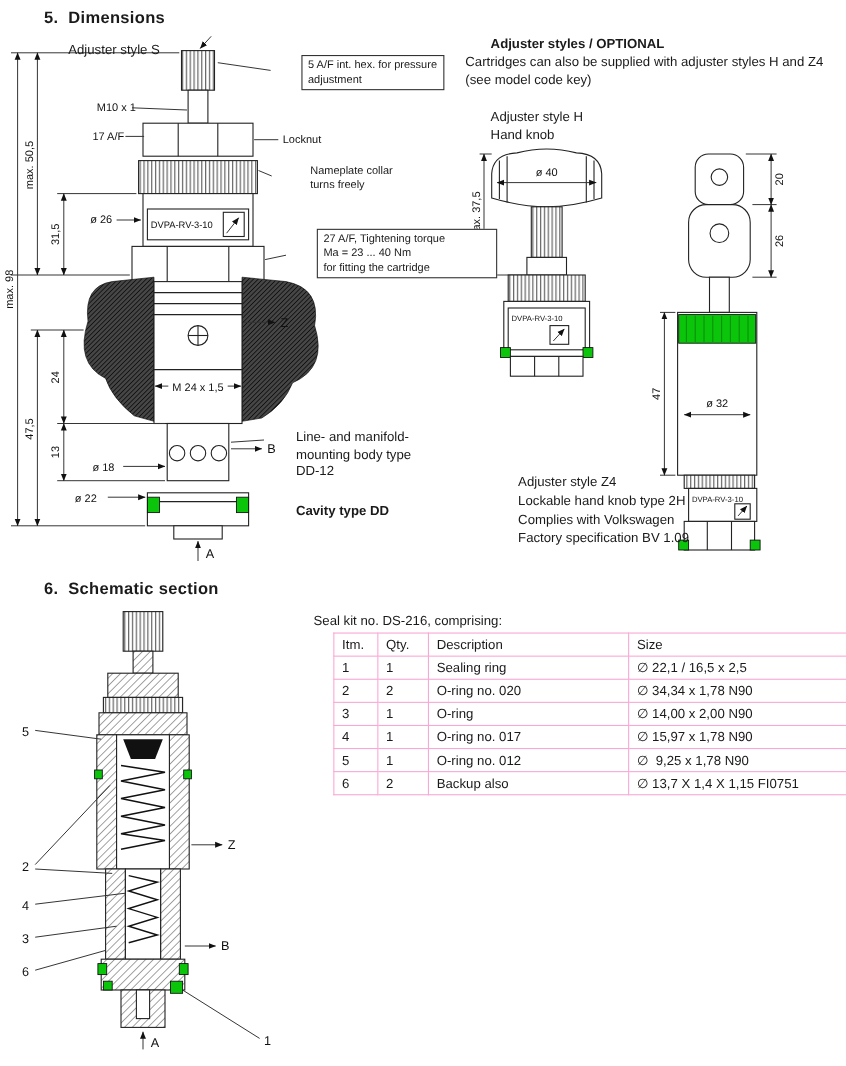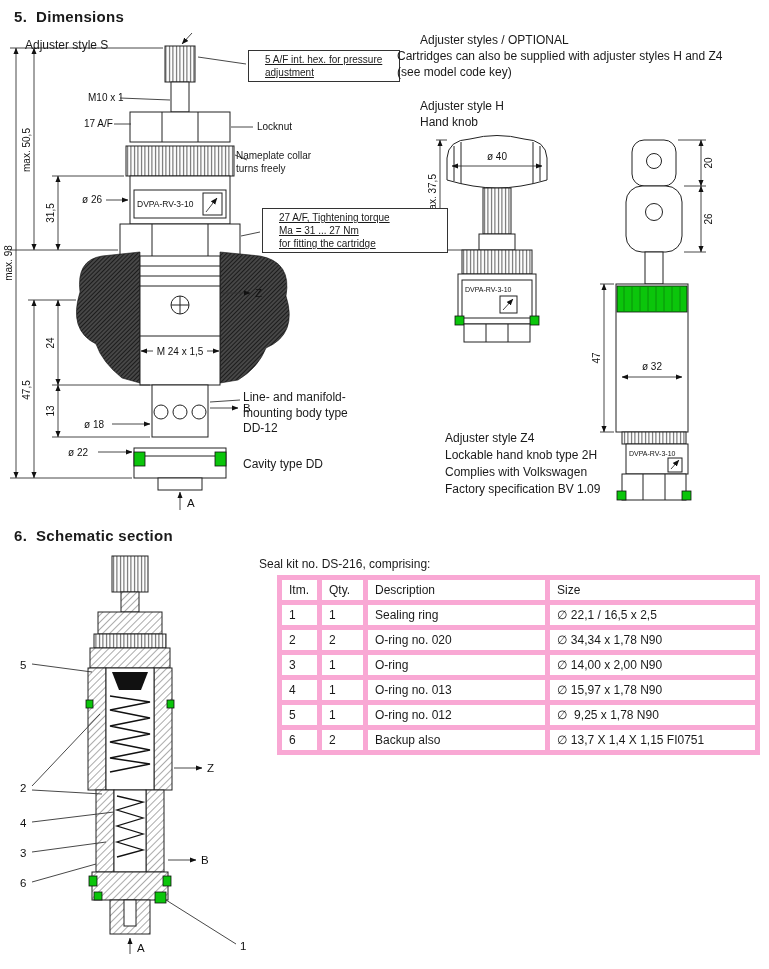--- a/index.html
+++ b/index.html
@@ -1,42 +1,42 @@
 <!DOCTYPE html>
 <html style="--green: #0bc50b;"><head>
 <meta charset="utf-8">
 <style>
   html,body{margin:0;padding:0;}
   body{
     width:769px;height:969px;position:relative;background:#fff;
     font-family:"Liberation Sans",sans-serif;color:#1a1a1a;overflow:hidden;
   }
-  .abs{position:absolute;}
+  .abs{position:absolute;margin-left:26px;}
   .h{font-size:15px;font-weight:bold;white-space:pre;letter-spacing:.3px;}
   .t{font-size:12px;line-height:1.3;}
   .sm{font-size:10px;line-height:1.3;}
-  .b{font-weight:normal;}
-  .box{border:1px solid #333;padding:2px 16px;background:#fff;text-decoration:underline;}
+  .b{font-weight:bold;}
+  .box{border:1px solid #333;padding:2px 5px;background:#fff;}
   svg.canvas{position:absolute;left:0;top:0;}
   text{font-family:"Liberation Sans",sans-serif;fill:#111;}
   .ln{fill:none;stroke:#222;stroke-width:1;}
   .fw{fill:#fff;stroke:#222;stroke-width:1;}
   .fk{fill:url(#knurl);stroke:#222;stroke-width:1;}
   .fh{fill:url(#hatch);stroke:#222;stroke-width:1;}
   .fd{fill:url(#hatchD);stroke:#111;stroke-width:.6;}
   .dim{fill:none;stroke:#333;stroke-width:.9;}
   .dt{font-size:10px;}
   .lt{font-size:11.5px;}
   .np{font-size:8.5px;}
   .np2{font-size:7px;}
   .wbg{fill:#fff;}
   .grn{fill:var(--green,#0bc50b);stroke:#111;stroke-width:.8;}
   table.seal{border-collapse:collapse;table-layout:fixed;width:478px;background:#fff;}
   .seal th,.seal td{
-    border:5px solid #f9a8d4;padding:3px 7px;font-size:12px;font-weight:normal;
+    border:1px solid #f9a8d4;padding:3px 7px;font-size:12px;font-weight:normal;
     text-align:left;vertical-align:middle;overflow:hidden;
   }
   .seal td.size{white-space:pre;}
 </style>
 </head>
 <body>
 
 <svg class="canvas" width="769" height="969" viewBox="0 0 769 969">
   <defs>
     <pattern id="knurl" width="3.5" height="3.5" patternUnits="userSpaceOnUse">
@@ -261,29 +261,29 @@
     <text class="lt" x="20" y="857">3</text>
     <line class="dim" x1="32" y1="882" x2="96" y2="864"></line>
     <text class="lt" x="20" y="887">6</text>
     <line class="dim" x1="236" y1="944" x2="166" y2="900"></line>
     <text class="lt" x="240" y="950">1</text>
   </g>
 </svg>
 
 <div class="abs h" style="left:14px;top:8px">5.  Dimensions</div>
 
-<div class="abs t" style="left:25px;top:38px">Adjuster style S</div>
+<div class="abs t" style="left:36px;top:38px">Adjuster style S</div>
 
 <div class="abs sm box" style="left:248px;top:50px;width:118px">5 A/F int. hex. for pressure adjustment</div>
 
-<div class="abs sm" style="left:236px;top:149px;width:100px">Nameplate collar turns freely</div>
+<div class="abs sm" style="left:256px;top:149px;width:100px">Nameplate collar turns freely</div>
 
 <div class="abs sm box" style="left:262px;top:208px;width:152px">
   <div>27 A/F, Tightening torque</div>
-  <div>Ma = 31 ... 27 Nm</div>
+  <div>Ma = 23 ... 40 Nm</div>
   <div>for fitting the cartridge</div>
 </div>
 
 <div class="abs t" style="left:243px;top:390px;width:126px">Line- and manifold-mounting body type DD-12</div>
 
 <div class="abs t b" style="left:243px;top:457px">Cavity type DD</div>
 
 <div class="abs t b" style="left:420px;top:33px">Adjuster styles / OPTIONAL</div>
 <div class="abs t" style="left:397px;top:49px;width:336px">Cartridges can also be supplied with adjuster styles H and Z4 (see model code key)</div>
 <div class="abs t" style="left:420px;top:99px">Adjuster style H</div>
@@ -330,21 +330,21 @@
     </tr>
     <tr>
       <td>3</td>
       <td>1</td>
       <td>O-ring</td>
       <td class="size">∅ 14,00 x 2,00 N90</td>
     </tr>
     <tr>
       <td>4</td>
       <td>1</td>
-      <td>O-ring no. 013</td>
+      <td>O-ring no. 017</td>
       <td class="size">∅ 15,97 x 1,78 N90</td>
     </tr>
     <tr>
       <td>5</td>
       <td>1</td>
       <td>O-ring no. 012</td>
       <td class="size">∅  9,25 x 1,78 N90</td>
     </tr>
     <tr>
       <td>6</td>

